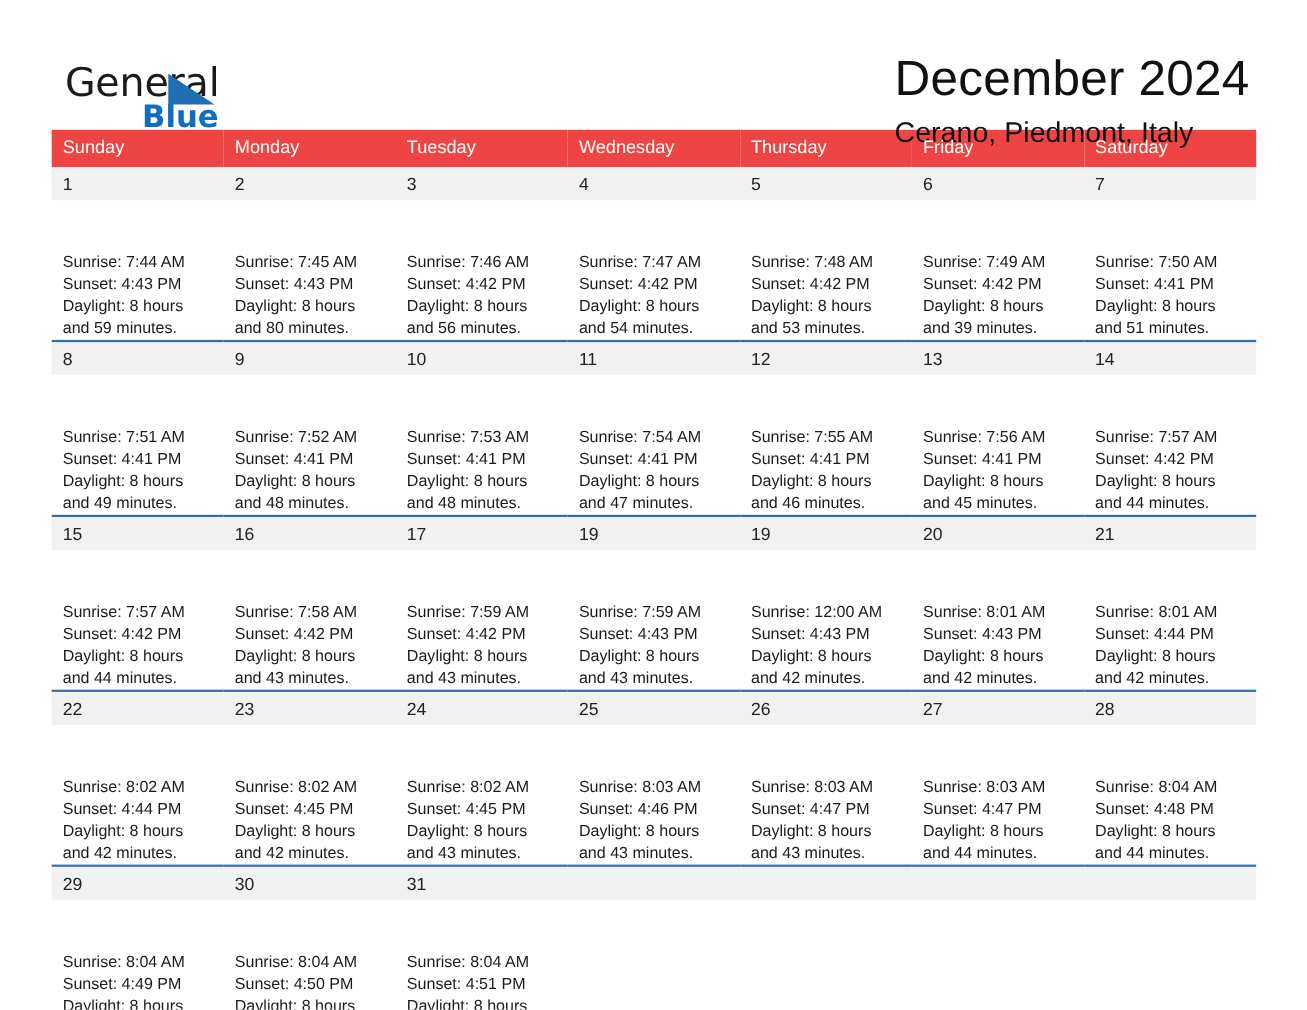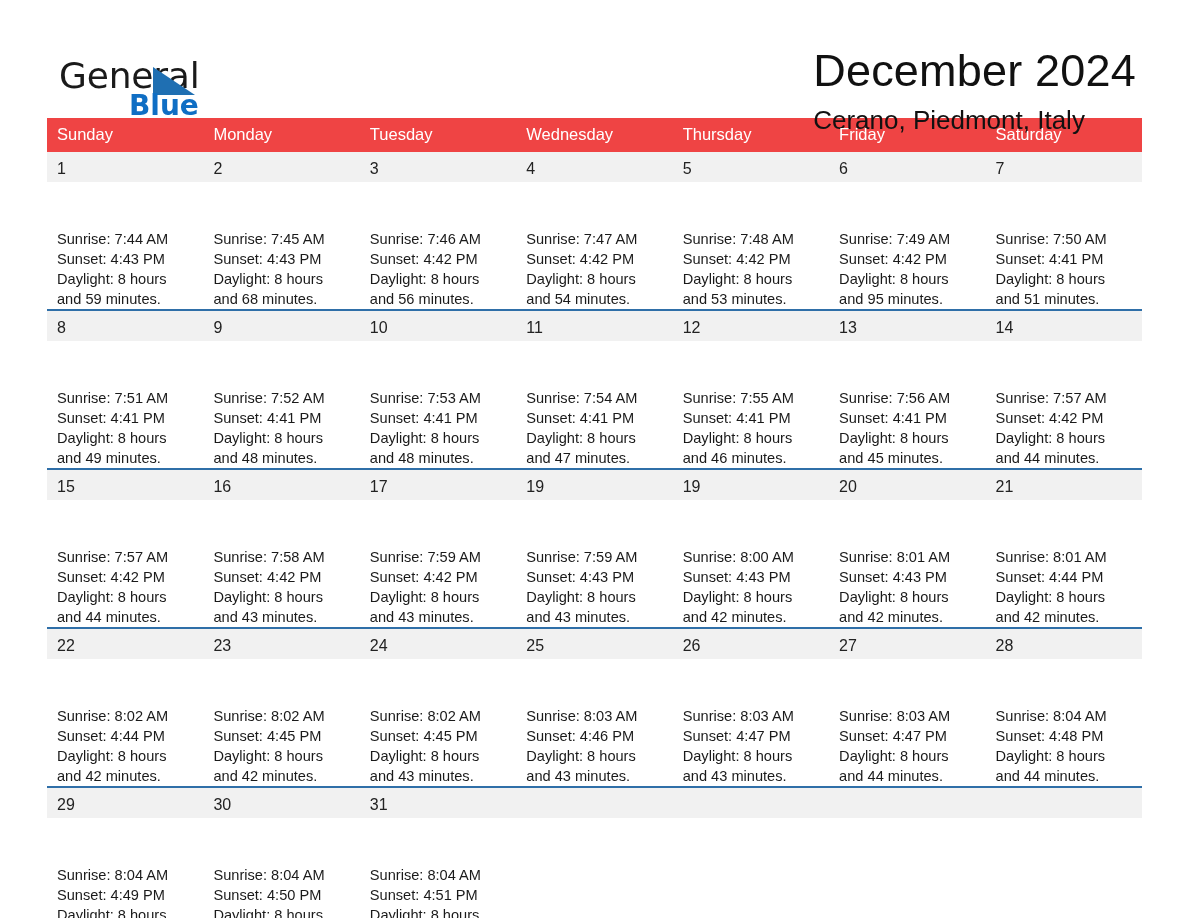--- a/index.html
+++ b/index.html
@@ -189,21 +189,21 @@
               <div>Daylight: 8 hours</div>
               <div>and 59 minutes.</div>
             </div>
           </td>
         <td>
             <div class="daynum">2</div>
             <div class="details">
               <div>Sunrise: 7:45 AM</div>
               <div>Sunset: 4:43 PM</div>
               <div>Daylight: 8 hours</div>
-              <div>and 68 minutes.</div>
+              <div>and 80 minutes.</div>
             </div>
           </td>
         <td>
             <div class="daynum">3</div>
             <div class="details">
               <div>Sunrise: 7:46 AM</div>
               <div>Sunset: 4:42 PM</div>
               <div>Daylight: 8 hours</div>
               <div>and 56 minutes.</div>
             </div>
@@ -225,21 +225,21 @@
               <div>Daylight: 8 hours</div>
               <div>and 53 minutes.</div>
             </div>
           </td>
         <td>
             <div class="daynum">6</div>
             <div class="details">
               <div>Sunrise: 7:49 AM</div>
               <div>Sunset: 4:42 PM</div>
               <div>Daylight: 8 hours</div>
-              <div>and 95 minutes.</div>
+              <div>and 39 minutes.</div>
             </div>
           </td>
         <td>
             <div class="daynum">7</div>
             <div class="details">
               <div>Sunrise: 7:50 AM</div>
               <div>Sunset: 4:41 PM</div>
               <div>Daylight: 8 hours</div>
               <div>and 51 minutes.</div>
             </div>
@@ -345,21 +345,21 @@
             <div class="details">
               <div>Sunrise: 7:59 AM</div>
               <div>Sunset: 4:43 PM</div>
               <div>Daylight: 8 hours</div>
               <div>and 43 minutes.</div>
             </div>
           </td>
         <td>
             <div class="daynum">19</div>
             <div class="details">
-              <div>Sunrise: 8:00 AM</div>
+              <div>Sunrise: 12:00 AM</div>
               <div>Sunset: 4:43 PM</div>
               <div>Daylight: 8 hours</div>
               <div>and 42 minutes.</div>
             </div>
           </td>
         <td>
             <div class="daynum">20</div>
             <div class="details">
               <div>Sunrise: 8:01 AM</div>
               <div>Sunset: 4:43 PM</div>

